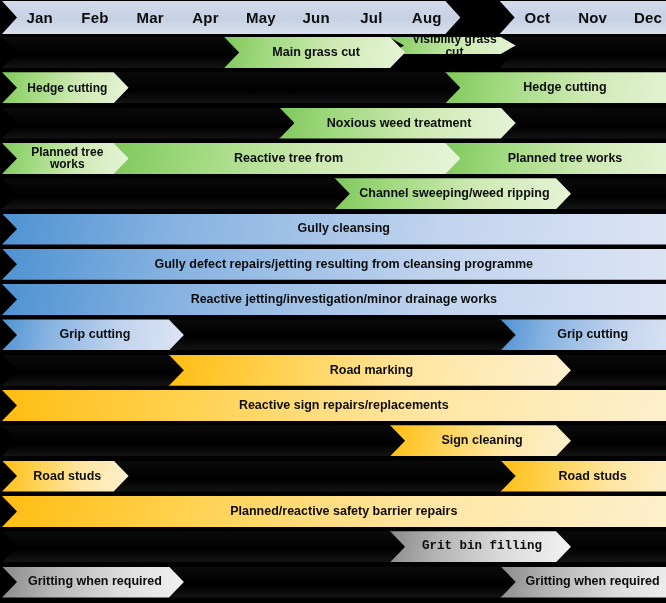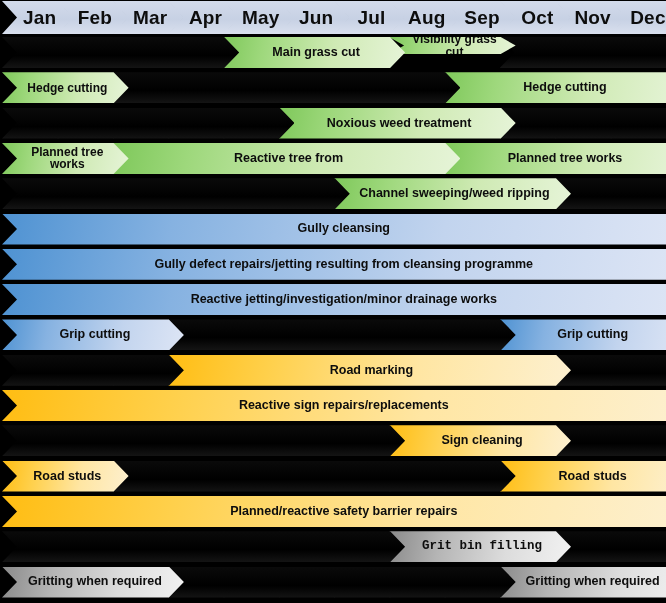--- a/index.html
+++ b/index.html
@@ -53,21 +53,21 @@
   .c-month  { background: linear-gradient(180deg,#d3dbeb 0%, #c7d1e4 55%, #d9e0ee 100%); }
   .c-empty  { background: linear-gradient(180deg,#0a0a0a 0%, #000000 60%, #141414 100%); }
 
   
   .g-green  { background: linear-gradient(100deg,#7ec85a 0%, #9ed87c 22%, #cfeab4 60%, #e6f4d8 100%); }
   .g-blue   { background: linear-gradient(100deg,#4e92d2 0%, #86b2e1 25%, #c2d4ee 65%, #dde5f5 100%); }
   .g-orange { background: linear-gradient(100deg,#ffbd12 0%, #ffd04b 25%, #ffe6a3 62%, #fdf0cf 100%); }
   .g-grey   { background: linear-gradient(100deg,#8a8a8a 0%, #b5b5b5 28%, #dcdcdc 64%, #f2f2f2 100%); }
 
   .month-row .seg {
-    font-size: 19px;
+    font-size: 15px;
     letter-spacing: .2px;
   }
   .body-row .seg { font-size: 12.5px; }
   .seg.small .lbl { font-size: 12px; }
 </style>
 </head>
 <body>
 
 <div id="chart">
   <div class="row month-row" id="month-row" style="top: 1px; height: 33px;">
@@ -88,23 +88,20 @@
       </div>
       <div class="seg c-month" style="left: 278.5px; width: 71.3px; height: 33px; z-index: 95;">
         <span class="lbl">Jun</span>
       </div>
       <div class="seg c-month" style="left: 333.8px; width: 71.3px; height: 33px; z-index: 94;">
         <span class="lbl">Jul</span>
       </div>
       <div class="seg c-month" style="left: 389.1px; width: 71.3px; height: 33px; z-index: 93;">
         <span class="lbl">Aug</span>
       </div>
-      <div class="seg c-month" style="left: 444.4px; width: 71.3px; height: 33px; z-index: 92;">
-        <span class="lbl">Sep</span>
-      </div>
       <div class="seg c-month" style="left: 499.7px; width: 71.3px; height: 33px; z-index: 91;">
         <span class="lbl">Oct</span>
       </div>
       <div class="seg c-month" style="left: 555px; width: 71.3px; height: 33px; z-index: 90;">
         <span class="lbl">Nov</span>
       </div>
       <div class="seg c-month" style="left: 610.3px; width: 71.3px; height: 33px; z-index: 89;">
         <span class="lbl">Dec</span>
       </div>
     </div>

